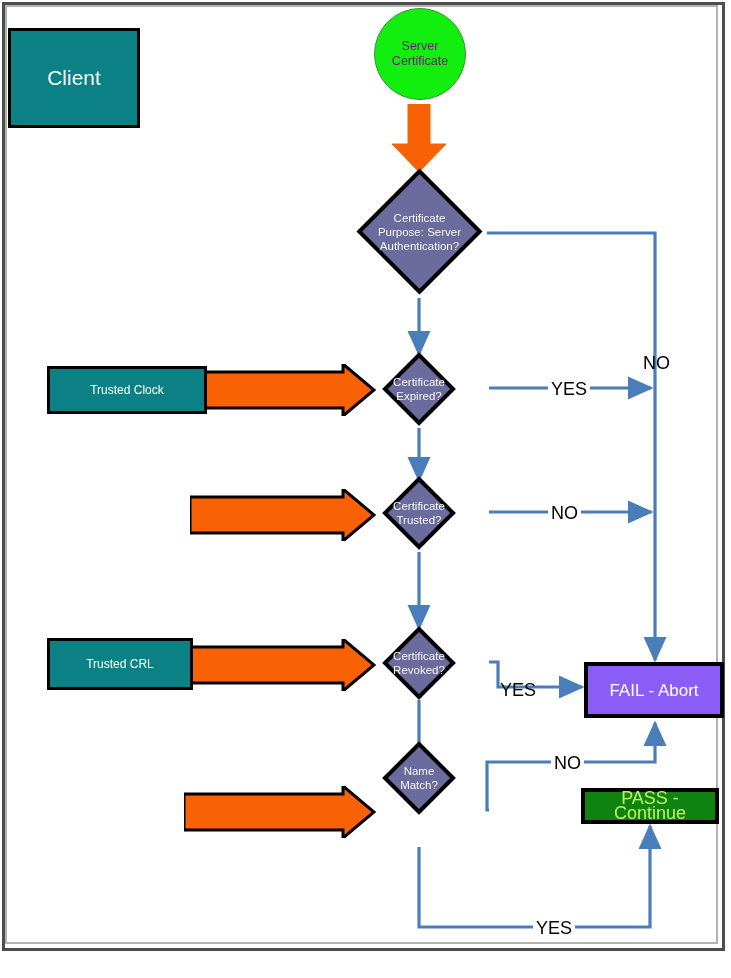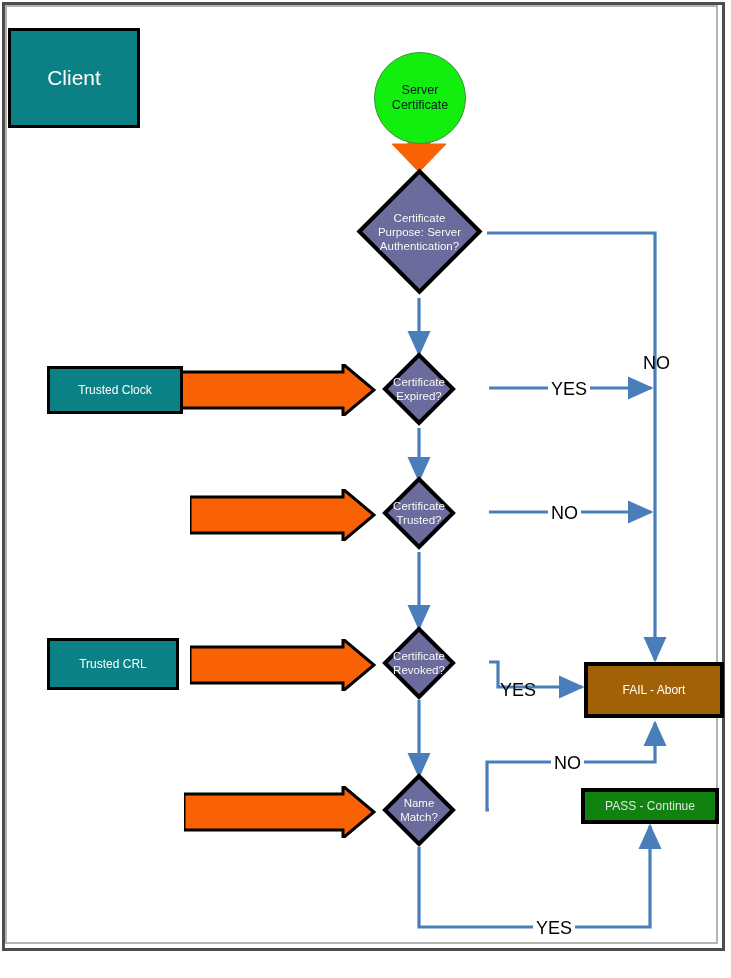--- a/index.html
+++ b/index.html
@@ -21,27 +21,27 @@
   .node{position:absolute;box-sizing:border-box;display:flex;
         align-items:center;justify-content:center;text-align:center;}
 
   .teal-box{background:#0b8185;border:3px solid #000000;color:#ffffff;
             font-size:12px;line-height:15px;}
 
   .client-box{background:#0b8185;border:3px solid #000000;color:#ffffff;
             font-size:21px;line-height:24px;}
 
   .circle{border-radius:50%;background:#12ef0f;border:1px solid #3f8f3d;
-          color:#0f172a;font-size:12.5px;line-height:15px;margin-top:44px;}
+          color:#701a75;font-size:12.5px;line-height:15px;}
 
-  .red-box{background:#a16207;border:4px solid #000000;color:#ffffff;
-           font-size:12px;line-height:15px;}
+  .red-box{background:#8b5cf6;border:4px solid #000000;color:#ffffff;
+           font-size:17px;line-height:15px;}
 
-  .green-box{background:#10820f;border:4px solid #000000;color:#e5e5e5;
-             font-size:12px;line-height:15px;}
+  .green-box{background:#10820f;border:4px solid #000000;color:#bef264;
+             font-size:18px;line-height:15px;}
 
   
   .diamond{position:absolute;}
   .diamond .shape{position:absolute;left:0;top:0;width:100%;height:100%;
         background:#6b6b9e;border:4px solid #000000;box-sizing:border-box;
         transform:rotate(45deg);}
   .diamond .txt{position:absolute;left:-22px;top:0;width:calc(100% + 44px);
         height:100%;display:flex;align-items:center;justify-content:center;
         text-align:center;color:#ffffff;font-size:11.5px;line-height:14px;
         text-shadow:0 0 1px rgba(0,0,0,.25);}
@@ -129,31 +129,31 @@
   <div class="diamond" style="left:393px;top:487px;width:52px;height:52px;">
     <div class="shape"></div>
     <div class="txt">Certificate<br>Trusted?</div>
   </div>
 
   <div class="diamond" style="left:393px;top:637px;width:52px;height:52px;">
     <div class="shape"></div>
     <div class="txt">Certificate<br>Revoked?</div>
   </div>
 
-  <div class="diamond" style="left:393px;top:784px;width:52px;height:52px;">
+  <div class="diamond" style="left:393px;top:752px;width:52px;height:52px;">
     <div class="shape"></div>
     <div class="txt">Name<br>Match?</div>
   </div>
 
-  <div class="node teal-box" style="left:47px;top:366px;width:136px;height:48px;">
+  <div class="node teal-box" style="left:47px;top:366px;width:160px;height:48px;">
     <span>Trusted Clock</span>
   </div>
 
 
-  <div class="node teal-box" style="left:47px;top:638px;width:132px;height:52px;text-align:right;">
+  <div class="node teal-box" style="left:47px;top:638px;width:146px;height:52px;text-align:right;">
     <span>Trusted CRL</span>
   </div>
 
 
   <div class="node red-box" style="left:584px;top:662px;width:140px;height:56px;">
     <span>FAIL - Abort</span>
   </div>
 
   <div class="node green-box" style="left:581px;top:788px;width:138px;height:36px;">
     <span>PASS - Continue</span>

